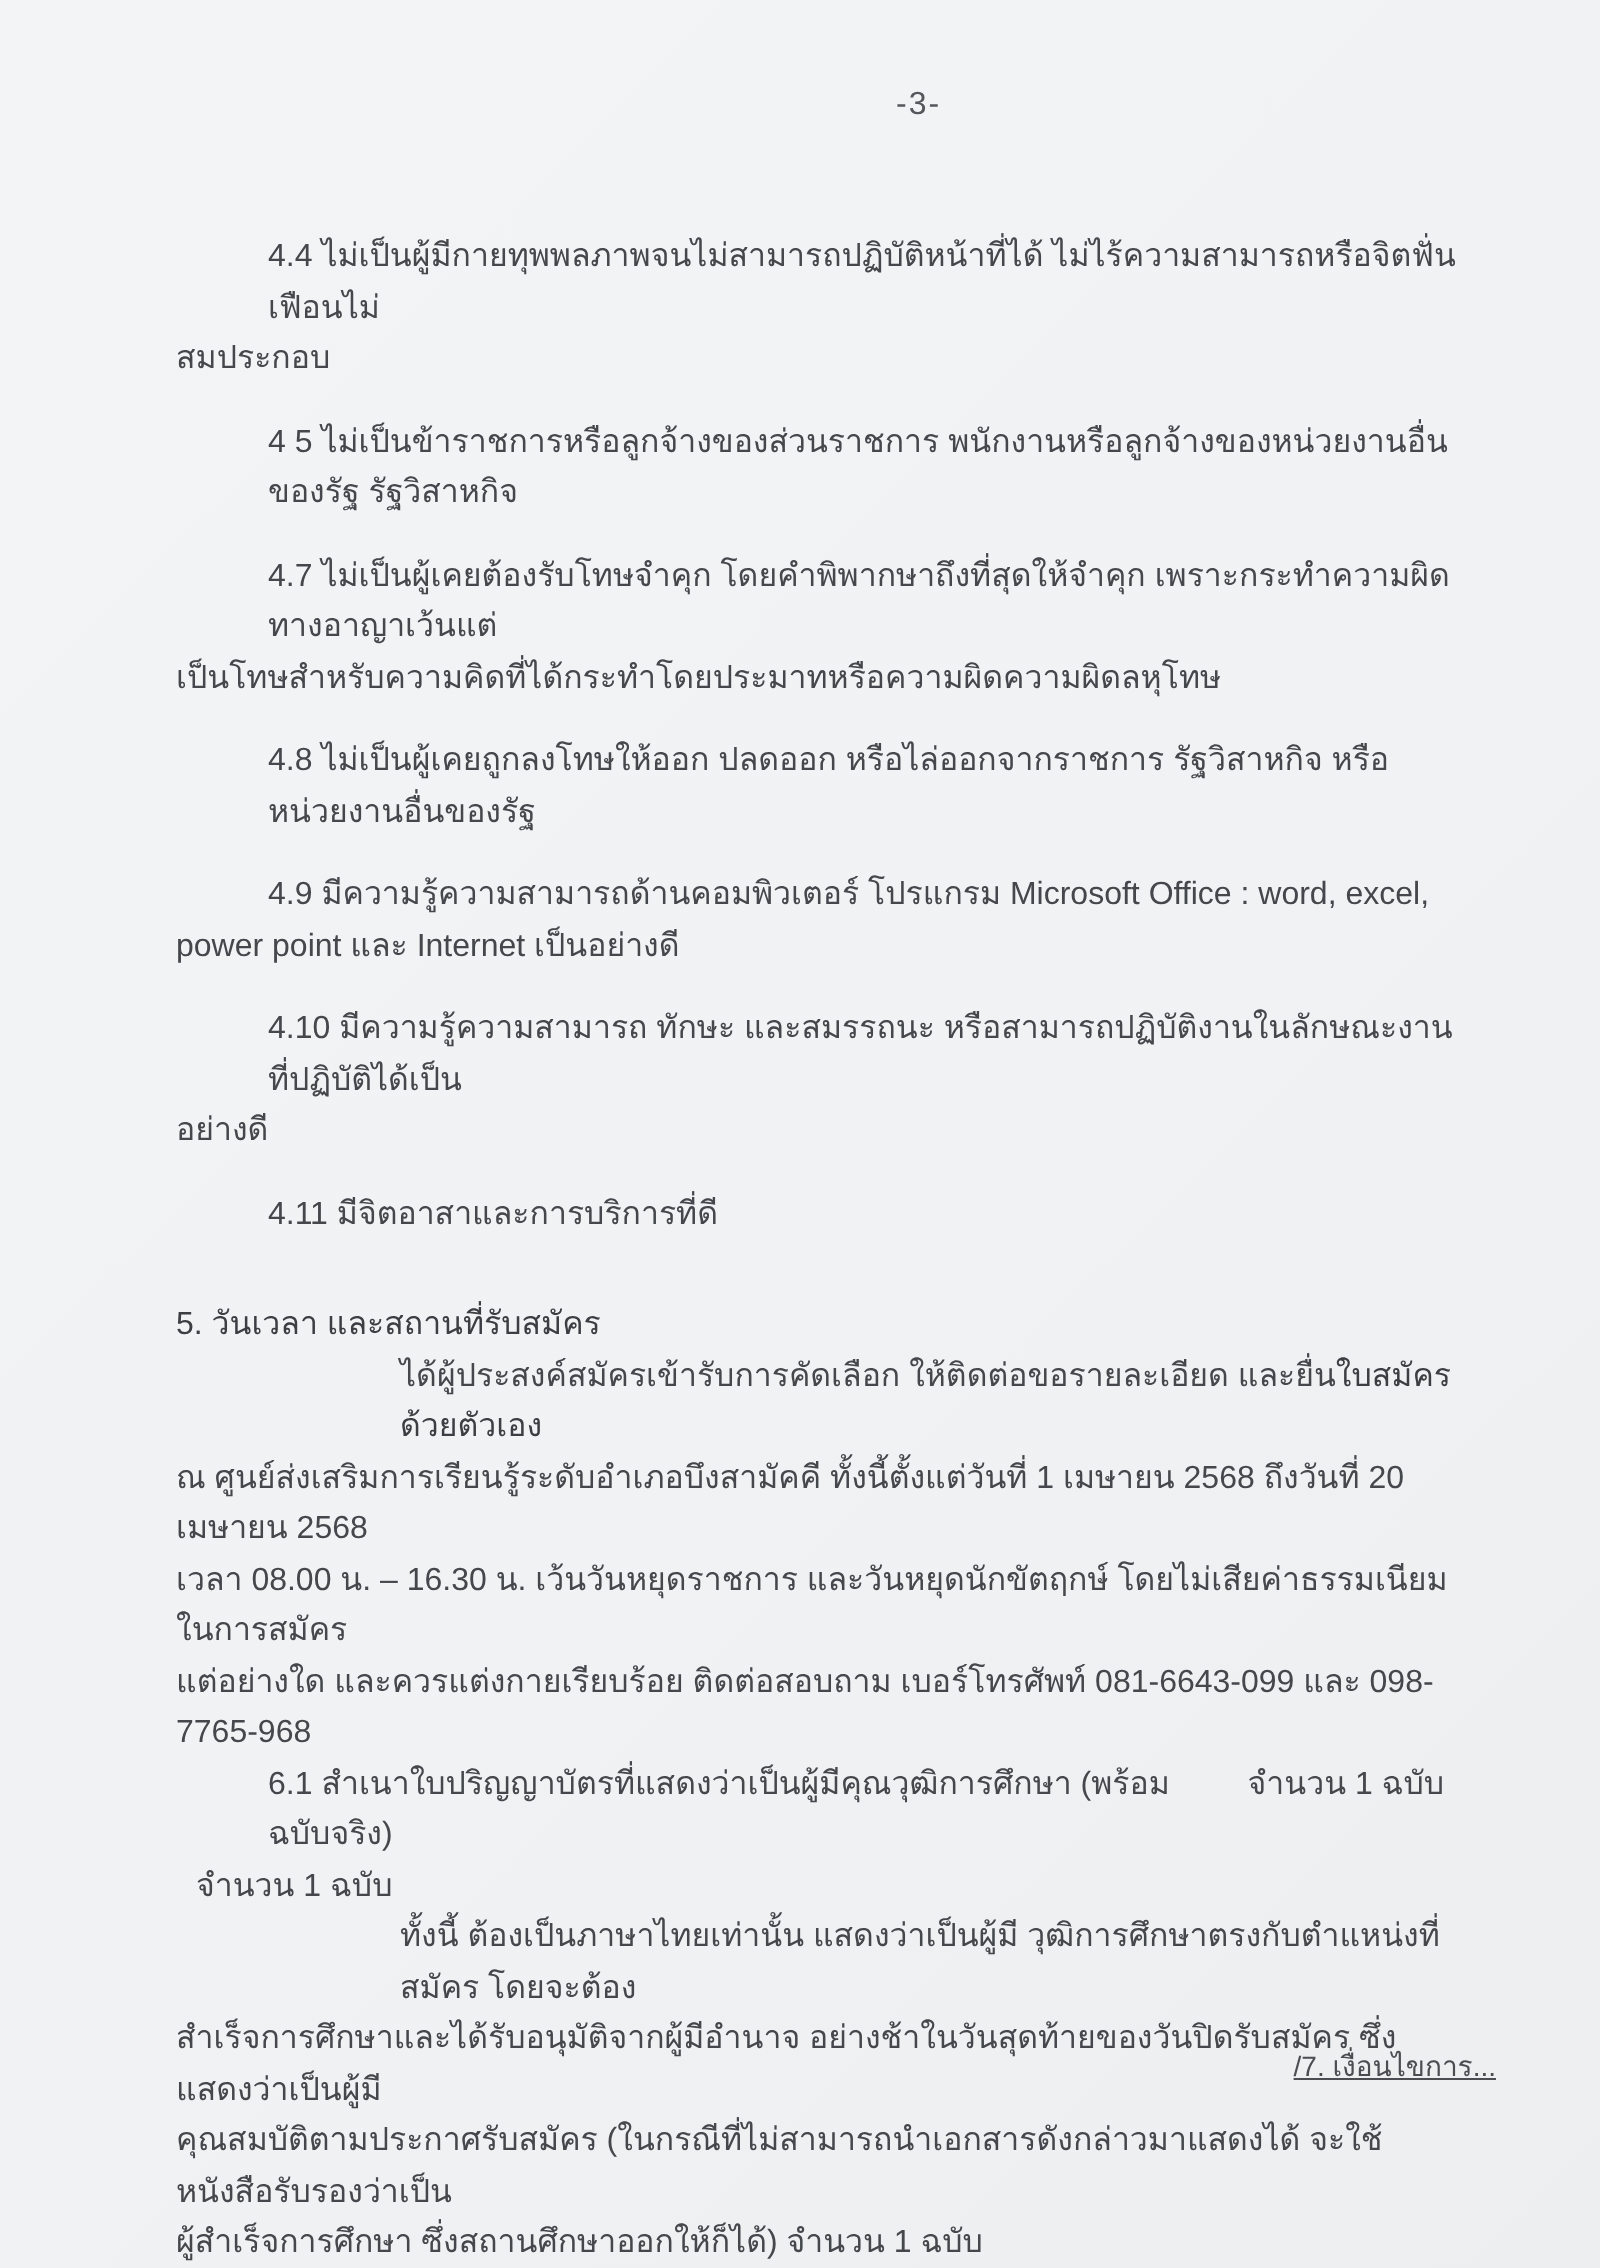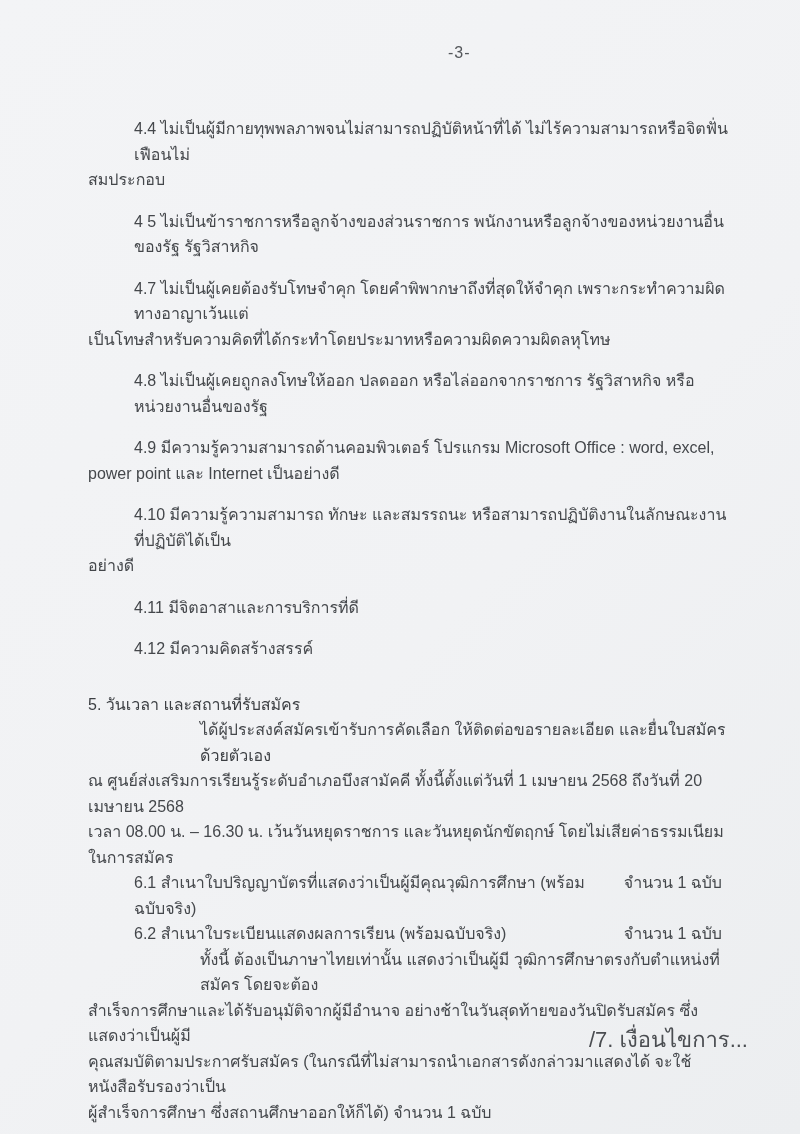--- a/index.html
+++ b/index.html
@@ -26,21 +26,21 @@
   .line{min-height:25.5px;}
   .ind{padding-left:46px;margin-top:16px;}
   .deep{padding-left:112px;}
   .bold{font-weight:normal;color:#3b3e42;margin-top:12px;}
   .row{display:flex;justify-content:space-between;padding-right:12px;gap:16px;}
   .row .lbl{padding-left:46px;}
   .row .amt{white-space:nowrap;padding-left:10px;}
   .gap{height:18px;}
   .footer-note{
     position:absolute;top:1022px;right:52px;
-    font-size:22px;color:#4a4d51;
+    font-size:14px;color:#4a4d51;text-decoration:underline;
   }
 </style>
 </head>
 <body>
 
 <div class="page">
 
   <div class="page-number">-3-</div>
 
   <div class="content">
@@ -49,36 +49,35 @@
     <div class="line">สมประกอบ</div>
     <div class="line ind">4 5 ไม่เป็นข้าราชการหรือลูกจ้างของส่วนราชการ พนักงานหรือลูกจ้างของหน่วยงานอื่นของรัฐ รัฐวิสาหกิจ</div>
     <div class="line ind">4.7 ไม่เป็นผู้เคยต้องรับโทษจำคุก โดยคำพิพากษาถึงที่สุดให้จำคุก เพราะกระทำความผิดทางอาญาเว้นแต่</div>
     <div class="line">เป็นโทษสำหรับความคิดที่ได้กระทำโดยประมาทหรือความผิดความผิดลหุโทษ</div>
     <div class="line ind">4.8 ไม่เป็นผู้เคยถูกลงโทษให้ออก ปลดออก หรือไล่ออกจากราชการ รัฐวิสาหกิจ หรือหน่วยงานอื่นของรัฐ</div>
     <div class="line ind">4.9 มีความรู้ความสามารถด้านคอมพิวเตอร์ โปรแกรม Microsoft Office : word, excel,</div>
     <div class="line">power point และ Internet เป็นอย่างดี</div>
     <div class="line ind">4.10 มีความรู้ความสามารถ ทักษะ และสมรรถนะ หรือสามารถปฏิบัติงานในลักษณะงานที่ปฏิบัติได้เป็น</div>
     <div class="line">อย่างดี</div>
     <div class="line ind">4.11 มีจิตอาสาและการบริการที่ดี</div>
-    <div class="line ind">4.12 มีความคิดสร้างสรรค์</div>
 
     <div class="gap"></div>
 
     <div class="line bold">5. วันเวลา และสถานที่รับสมัคร</div>
     <div class="line deep"><span>ได้ผู้ประสงค์สมัครเข้ารับการคัดเลือก ให้ติดต่อขอรายละเอียด และยื่น</span><span class="bold">ใบสมัครด้วยตัวเอง</span></div>
     <div class="line">ณ ศูนย์ส่งเสริมการเรียนรู้ระดับอำเภอบึงสามัคคี  ทั้งนี้ตั้งแต่วันที่ 1 เมษายน 2568 ถึงวันที่ 20 เมษายน 2568</div>
     <div class="line">เวลา 08.00 น. – 16.30 น. เว้นวันหยุดราชการ และวันหยุดนักขัตฤกษ์  โดยไม่เสียค่าธรรมเนียมในการสมัคร</div>
+    <div class="line">แต่อย่างใด และควรแต่งกายเรียบร้อย ติดต่อสอบถาม เบอร์โทรศัพท์ 081-6643-099 และ 098-7765-968</div>
 
 
     <div class="line row">
       <span class="lbl">6.1 สำเนาใบปริญญาบัตรที่แสดงว่าเป็นผู้มีคุณวุฒิการศึกษา (พร้อมฉบับจริง)</span>
       <span class="amt">จำนวน  1 ฉบับ</span>
     </div>
     <div class="line row">
-      <span class="lbl">6.2 สำเนาใบระเบียนแสดงผลการเรียน (พร้อมฉบับจริง)</span>
       <span class="amt">จำนวน  1 ฉบับ</span>
     </div>
 
     <div class="line deep">ทั้งนี้ ต้องเป็นภาษาไทยเท่านั้น แสดงว่าเป็นผู้มี วุฒิการศึกษาตรงกับตำแหน่งที่สมัคร โดยจะต้อง</div>
     <div class="line">สำเร็จการศึกษาและได้รับอนุมัติจากผู้มีอำนาจ อย่างช้าในวันสุดท้ายของวันปิดรับสมัคร ซึ่งแสดงว่าเป็นผู้มี</div>
     <div class="line">คุณสมบัติตามประกาศรับสมัคร (ในกรณีที่ไม่สามารถนำเอกสารดังกล่าวมาแสดงได้ จะใช้หนังสือรับรองว่าเป็น</div>
     <div class="line">ผู้สำเร็จการศึกษา ซึ่งสถานศึกษาออกให้ก็ได้) จำนวน 1 ฉบับ</div>
 
   </div>
 

